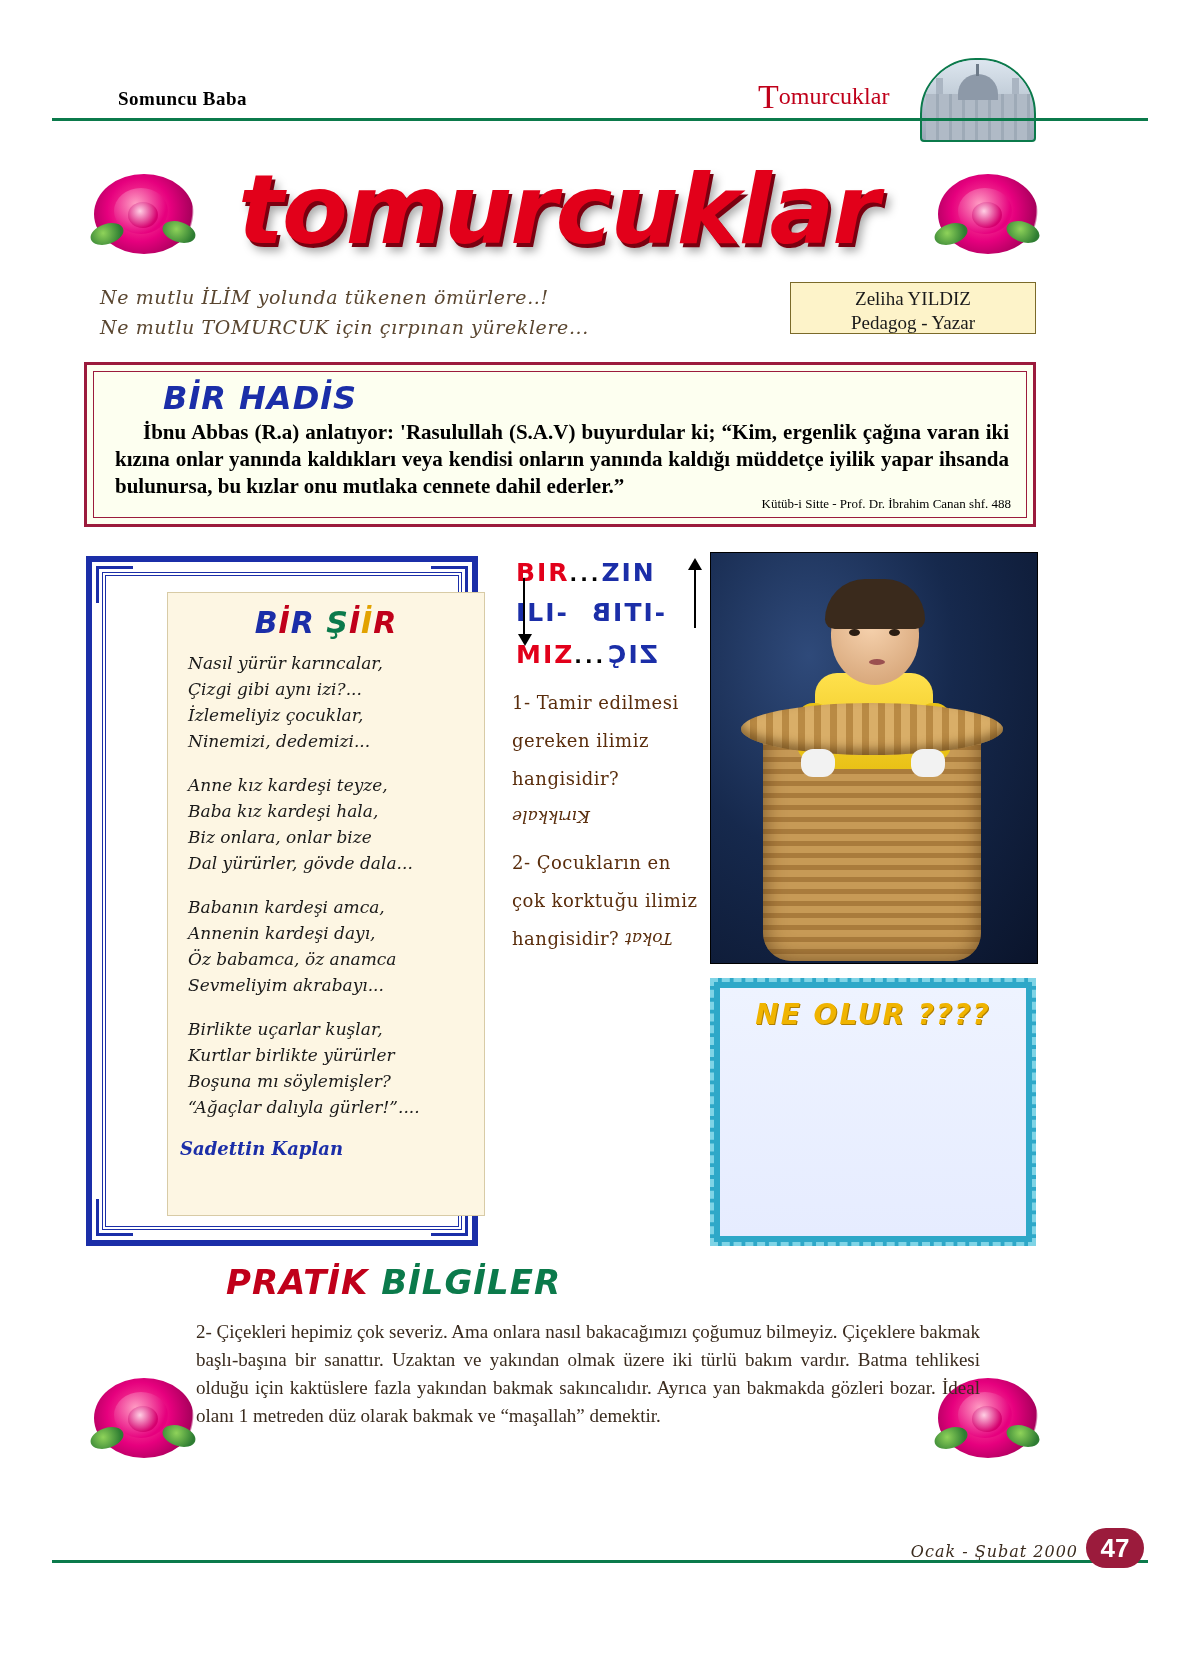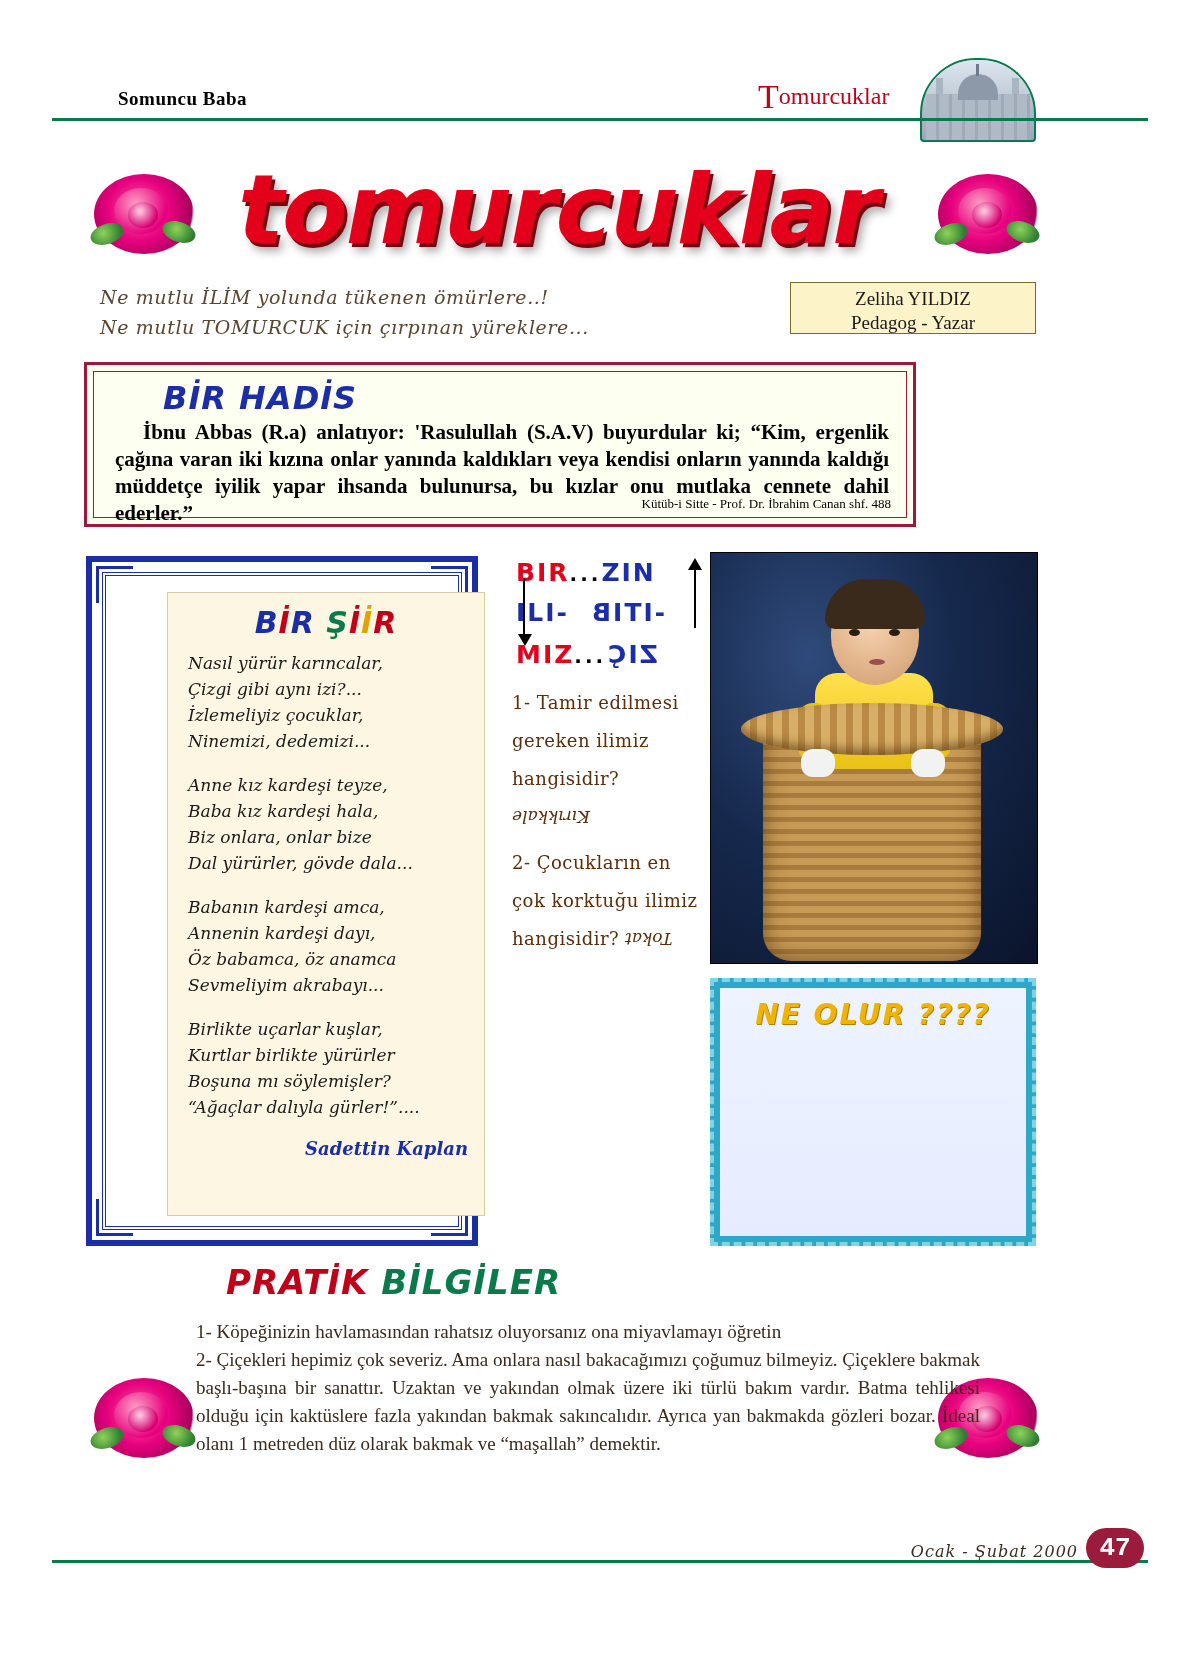--- a/index.html
+++ b/index.html
@@ -164,21 +164,21 @@
     padding-top: 4px;
     box-sizing: border-box;
     line-height: 24px;
   }
 
   
   .hadis {
     position: absolute;
     left: 84px;
     top: 362px;
-    width: 832px;
+    width: 952px;
     height: 165px;
     border: 3px solid #9b1b3c;
     background: #fdfff0;
     box-sizing: border-box;
     padding: 8px 14px 4px 14px;
   }
   .hadis-inner {
     border: 1px solid #9b1b3c;
     position: absolute;
     left: 6px; top: 6px; right: 6px; bottom: 6px;
@@ -270,21 +270,21 @@
   .poem-text {
     font-family: "DejaVu Serif", serif;
     font-style: italic;
     font-size: 17px;
     line-height: 26px;
     color: #1a1a1a;
     padding-left: 8px;
   }
   .poem-stanza { margin-bottom: 18px; }
   .poem-author {
-    text-align: right;
+    text-align: left;
     font-family: "DejaVu Serif", serif;
     font-style: italic;
     font-weight: bold;
     font-size: 18px;
     color: #1b2ea8;
     padding-right: 4px;
   }
 
   
   .riddle {
@@ -487,21 +487,21 @@
   }
   .page-num {
     position: absolute;
     right: 56px;
     top: 1528px;
     width: 58px;
     height: 40px;
     background: #9b1b3c;
     border-radius: 20px;
     color: #fff;
-    font-family: Liberation Mono, monospace;
+    font-family: Liberation Sans, sans-serif;
     font-weight: bold;
     font-size: 26px;
     text-align: center;
     line-height: 40px;
   }
 </style>
 </head>
 <body>
 
 <div class="page">
@@ -648,21 +648,20 @@
 
   <div class="neolur">
     <div class="neolur-title">NE OLUR ????</div>
   </div>
 
   <div class="pratik-title">
     <span class="a">PRATİK</span>
     <span class="b">BİLGİLER</span>
   </div>
   <div class="pratik-body">
-    <div>1- Köpeğinizin havlamasından rahatsız oluyorsanız ona miyavlamayı öğretin</div>
     <div>2- Çiçekleri hepimiz çok severiz. Ama onlara nasıl bakacağımızı çoğumuz bilmeyiz. Çiçeklere bakmak başlı-başına bir sanattır. Uzaktan ve yakından olmak üzere iki türlü bakım vardır. Batma tehlikesi olduğu için kaktüslere fazla yakından bakmak sakıncalıdır. Ayrıca yan bakmakda gözleri bozar. İdeal olanı 1 metreden düz olarak bakmak ve “maşallah” demektir.</div>
   </div>
 
   <div class="footer-date">Ocak - Şubat 2000</div>
   <div class="footer-rule"></div>
   <div class="page-num">47</div>
 
 </div>
 
 </body></html>

